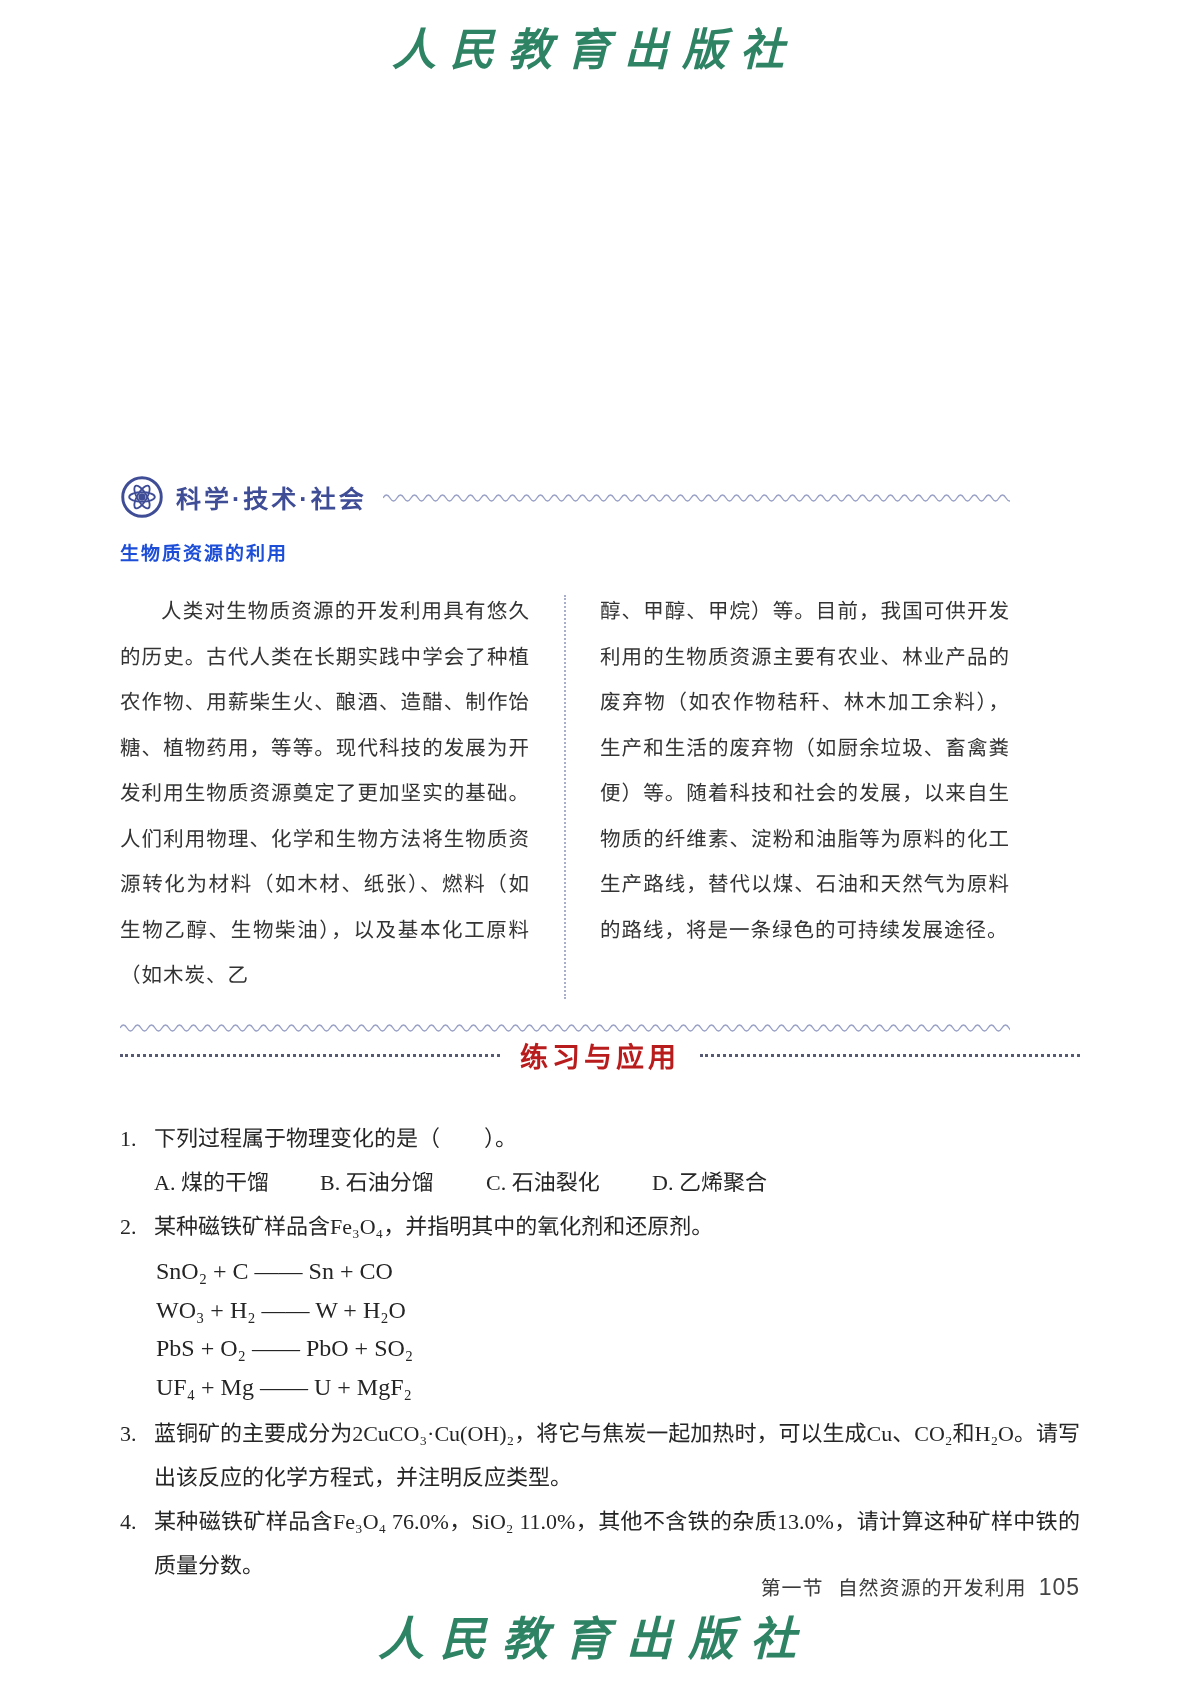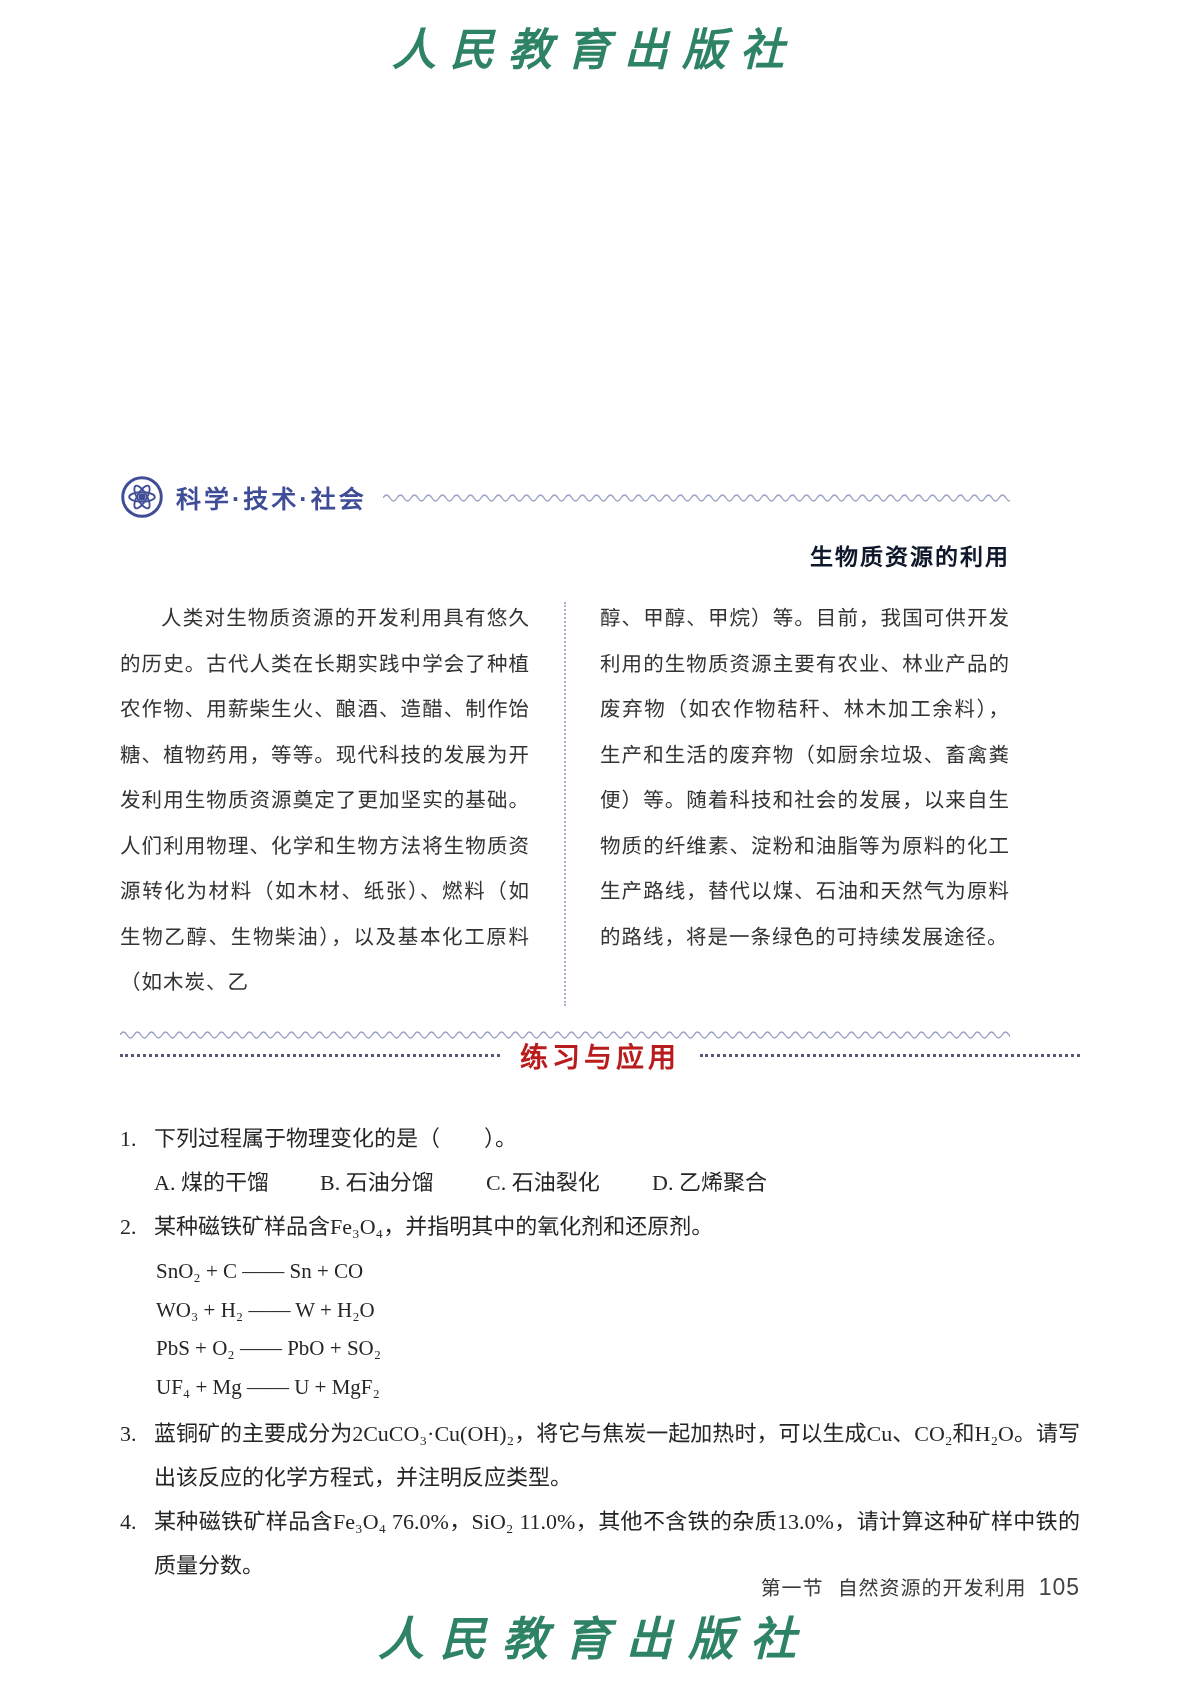--- a/index.html
+++ b/index.html
@@ -30,23 +30,23 @@
   .sts-head{display:flex;align-items:center;height:50px;}
   .atom{width:44px;height:44px;flex:0 0 auto;display:block;}
   .sts-label{
     font-family:"Liberation Sans","DejaVu Sans",sans-serif;font-weight:bold;
     font-size:25px;color:#3f4c96;letter-spacing:3px;margin:0 16px 0 12px;white-space:nowrap;
   }
   svg.wave{display:block;}
   .wave-head{flex:1 1 auto;height:12px;}
   .wave-bottom{width:100%;height:12px;margin-top:22px;}
   .bio-title{
-    margin:16px 0 0 0;text-align:right;
+    margin:16px 0 0 0;text-align:left;
     font-family:"Liberation Sans","DejaVu Sans",sans-serif;
-    font-size:23px;font-weight:bold;color:#0f172a;letter-spacing:2px;
+    font-size:19px;font-weight:bold;color:#1d4ed8;letter-spacing:2px;
   }
   .cols{display:flex;justify-content:space-between;margin-top:24px;}
   .col{
     width:410px;margin:0;font-size:20.5px;line-height:45.5px;color:#333;
     text-align:justify;text-justify:inter-character;letter-spacing:1px;
   }
   .col-left{text-indent:2em;}
   .col-divider{border-left:2px dotted #a9aecb;align-self:stretch;margin-top:6px;}
 
   
@@ -57,21 +57,21 @@
     font-family:"Liberation Sans","DejaVu Sans",sans-serif;font-weight:bold;
     font-size:28px;color:#b91c1c;letter-spacing:4px;margin:0 20px;white-space:nowrap;
   }
   ol.ex-list{list-style:none;margin:0;padding:0;}
   .ex-item{display:flex;font-size:22px;line-height:44px;margin:0;}
   .ex-num{flex:0 0 34px;}
   .ex-body{flex:1 1 auto;}
   .ex-text{margin:0;text-align:justify;text-justify:inter-character;}
   .options{display:flex;margin:0;}
   .options span{width:166px;white-space:nowrap;}
-  .equations{margin:3px 0 6px 2px;line-height:38.5px;font-size:21px;}
+  .equations{margin:3px 0 6px 2px;line-height:38.5px;font-size:24px;}
   .eq{white-space:nowrap;}
 
   
   .footer{
     position:absolute;top:1572px;right:110px;
     font-family:"Liberation Sans","DejaVu Sans",sans-serif;
     font-size:20px;color:#3a3a3a;letter-spacing:1px;
   }
   .footer .sec-label{margin-right:14px;}
   .footer .pagenum{font-size:23px;margin-left:12px;color:#444;}

